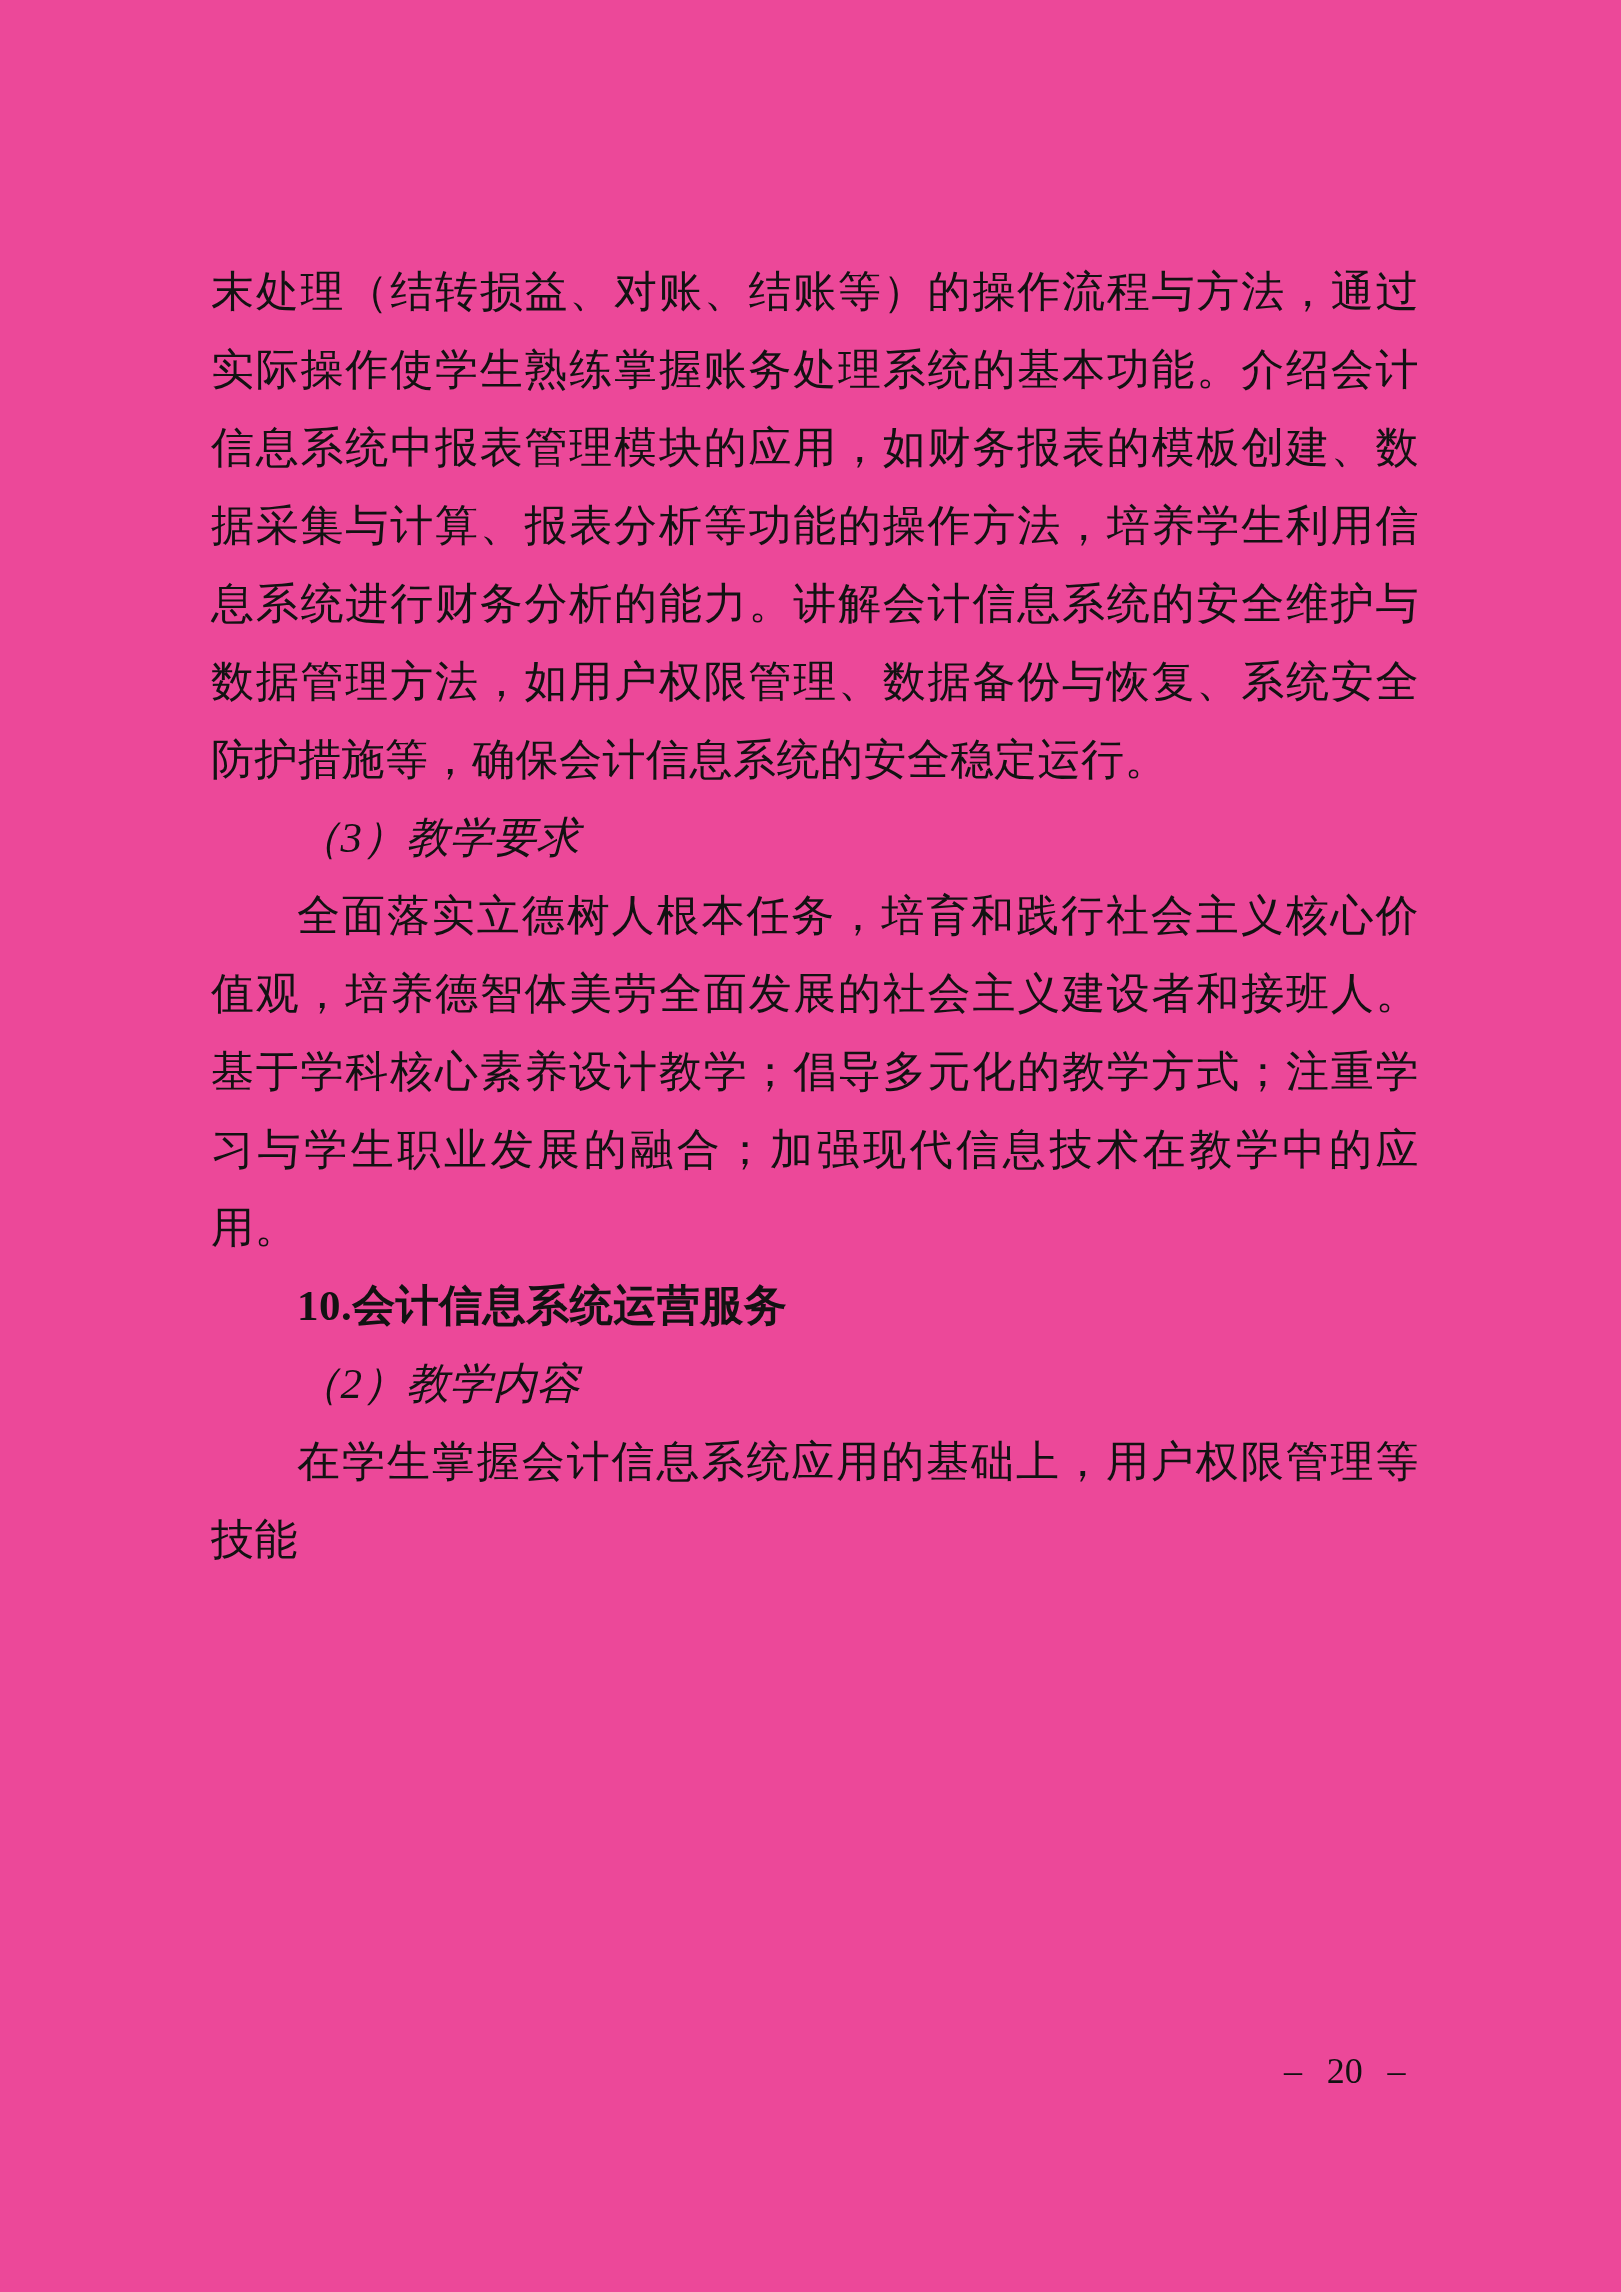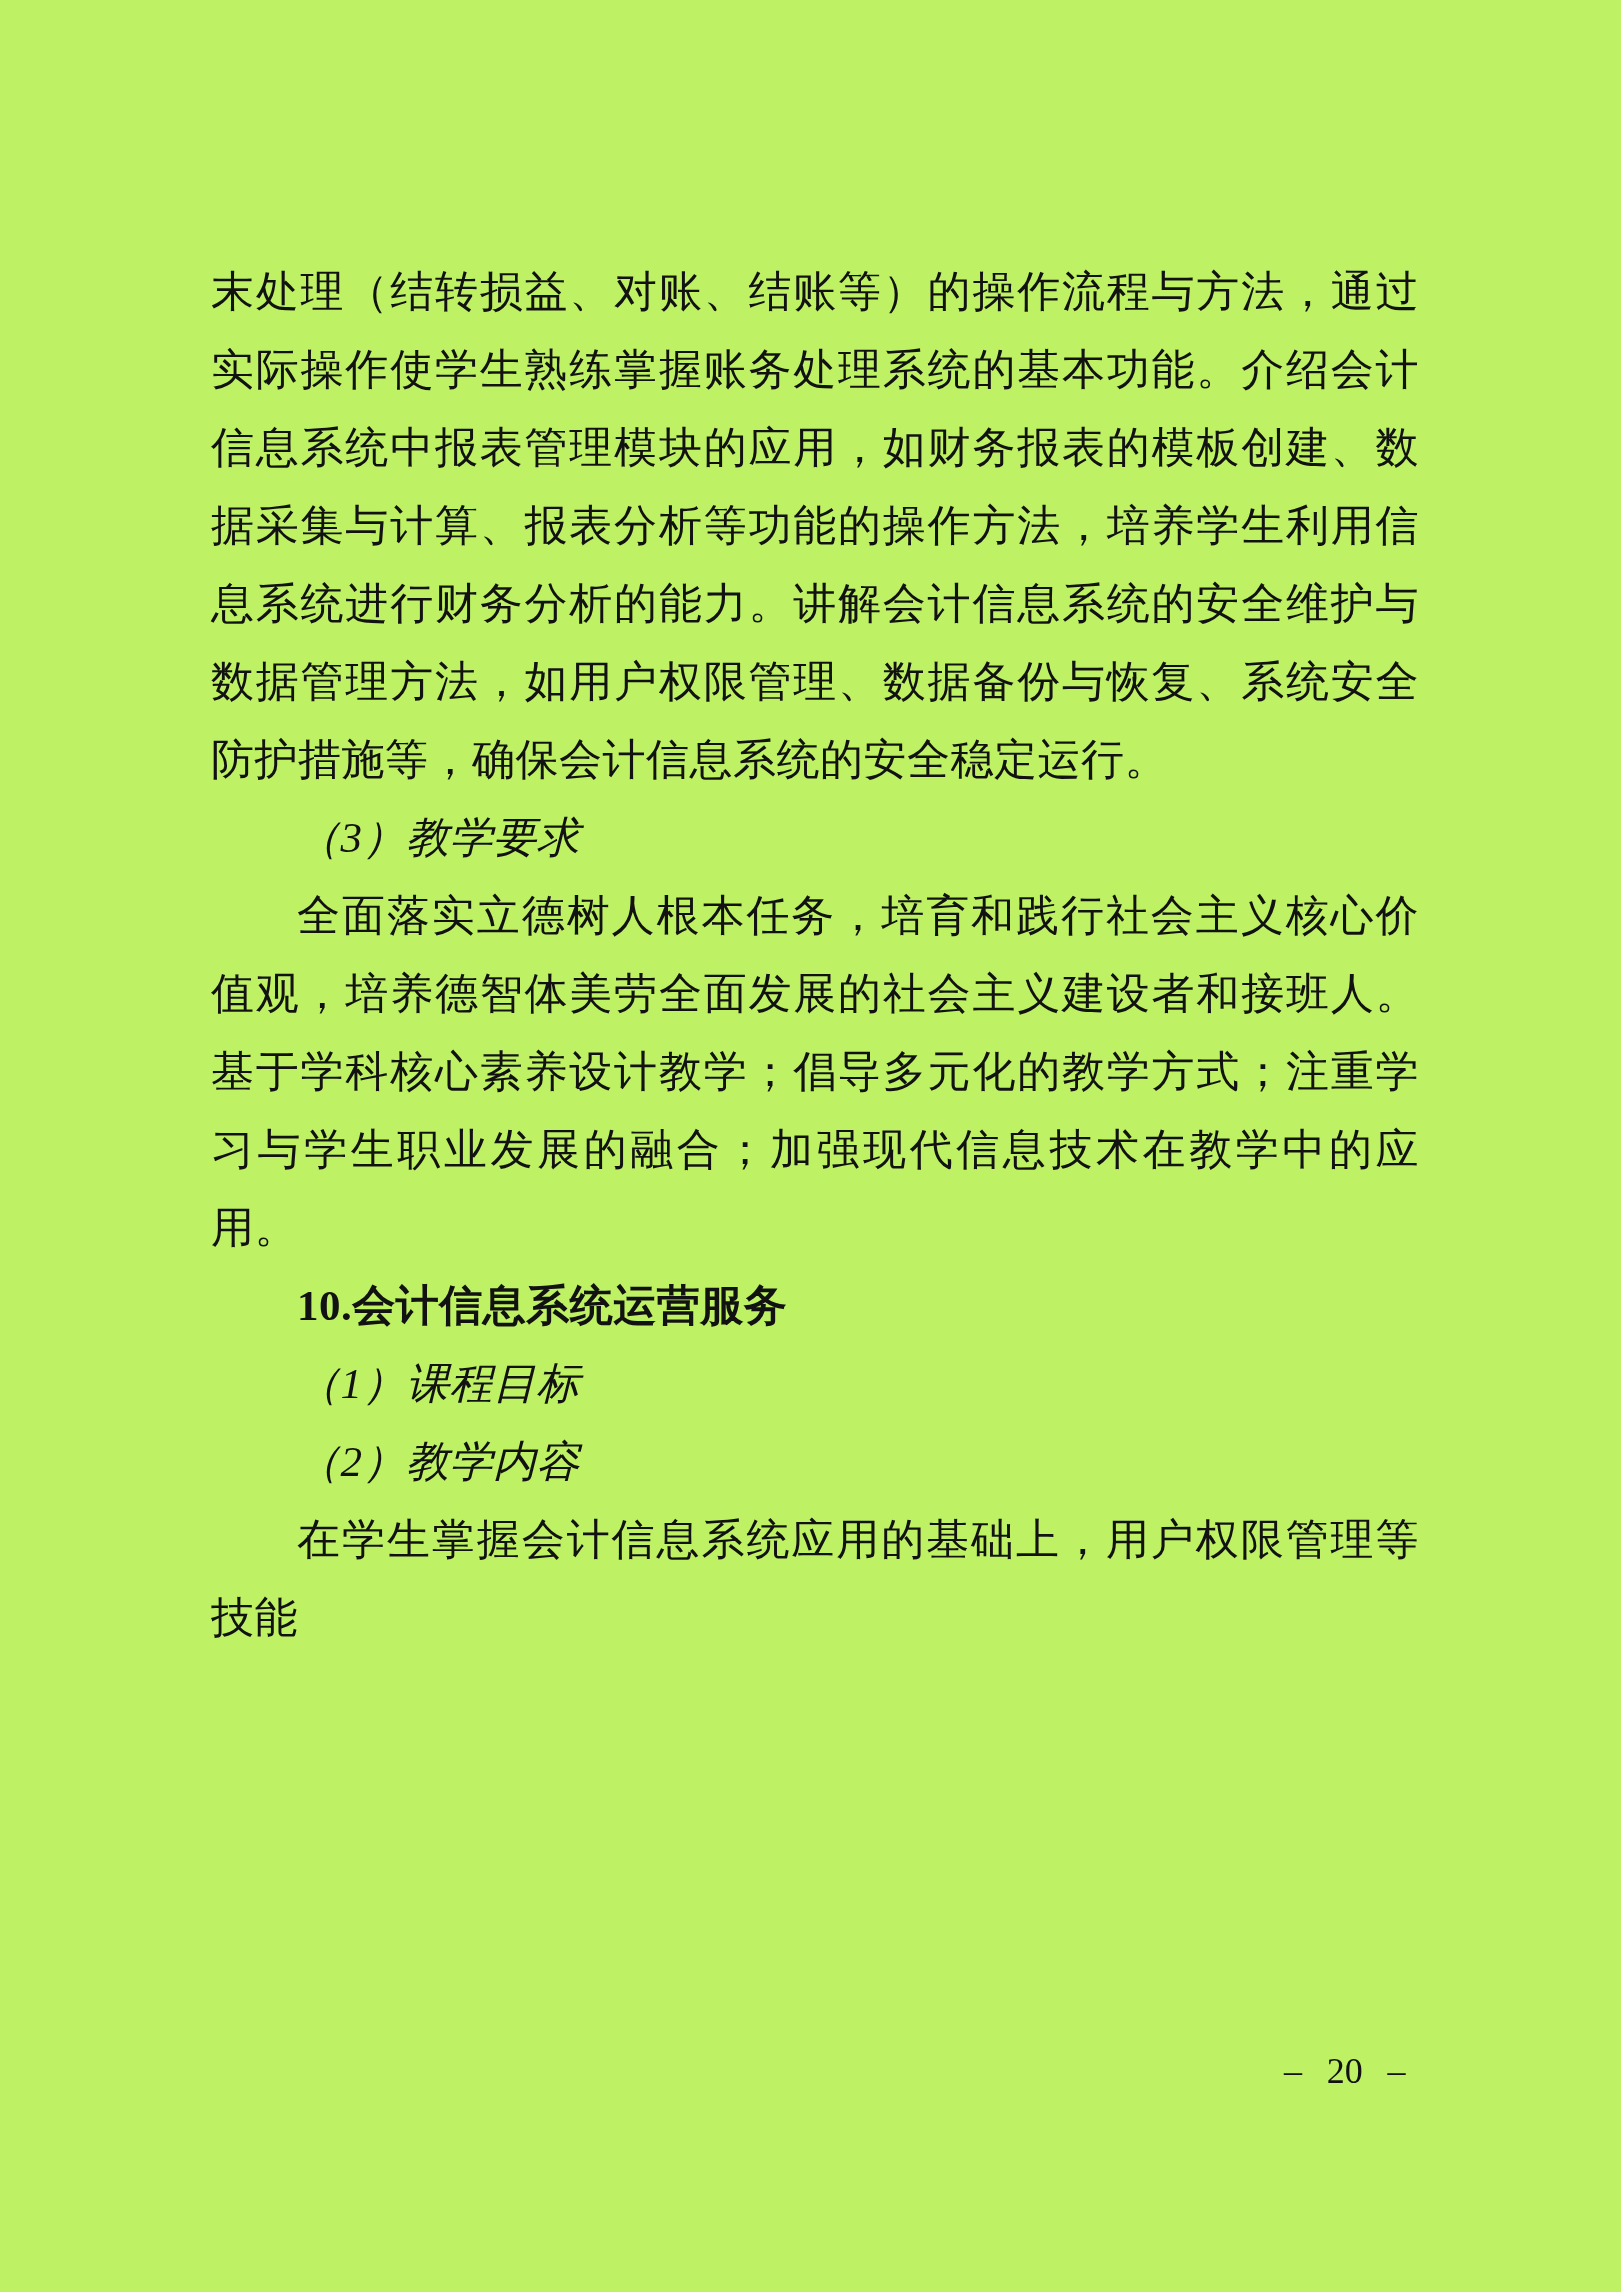--- a/index.html
+++ b/index.html
@@ -11,21 +11,21 @@
     width: 1621px;
     height: 2293px;
     position: relative;
     font-family: "Liberation Serif", "DejaVu Serif", serif;
     color: #121212;
     overflow: hidden;
   }
   .page {
     position: absolute;
     inset: 0;
-    background: #bef264;
+    background: #ec4899;
   }
   .content {
     position: absolute;
     left: 211px;
     top: 253px;
     width: 1208px;
     font-size: 43px;
     line-height: 78px;
     text-align: justify;
     text-justify: inter-character;
@@ -63,21 +63,20 @@
 </head>
 <body>
 
 <div class="page">
 
   <div class="content">
     <p class="continuation">末处理（结转损益、对账、结账等）的操作流程与方法，通过实际操作使学生熟练掌握账务处理系统的基本功能。介绍会计信息系统中报表管理模块的应用，如财务报表的模板创建、数据采集与计算、报表分析等功能的操作方法，培养学生利用信息系统进行财务分析的能力。讲解会计信息系统的安全维护与数据管理方法，如用户权限管理、数据备份与恢复、系统安全防护措施等，确保会计信息系统的安全稳定运行。</p>
     <p class="subheading">（3）教学要求</p>
     <p>全面落实立德树人根本任务，培育和践行社会主义核心价值观，培养德智体美劳全面发展的社会主义建设者和接班人。基于学科核心素养设计教学；倡导多元化的教学方式；注重学习与学生职业发展的融合；加强现代信息技术在教学中的应用。</p>
     <p class="bold-heading">10.会计信息系统运营服务</p>
-    <p class="subheading">（1）课程目标</p>
     <p class="subheading">（2）教学内容</p>
     <p>在学生掌握会计信息系统应用的基础上，用户权限管理等技能</p>
   </div>
 
   <div class="footer">
     <span>– 20 –</span>
   </div>
 
 </div>
 

